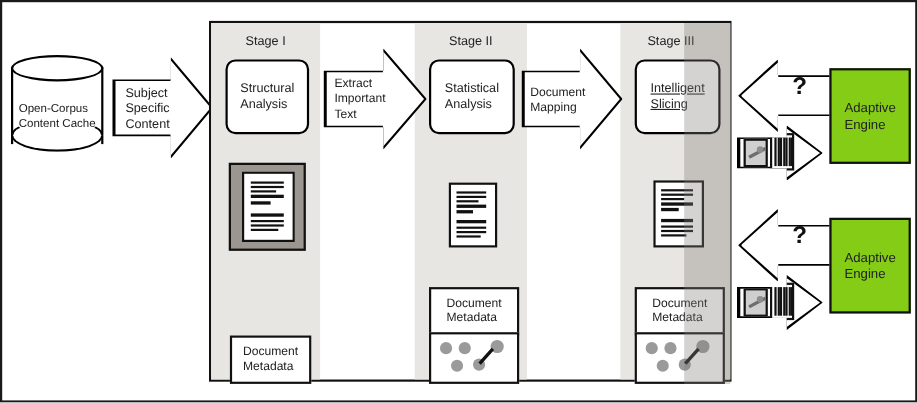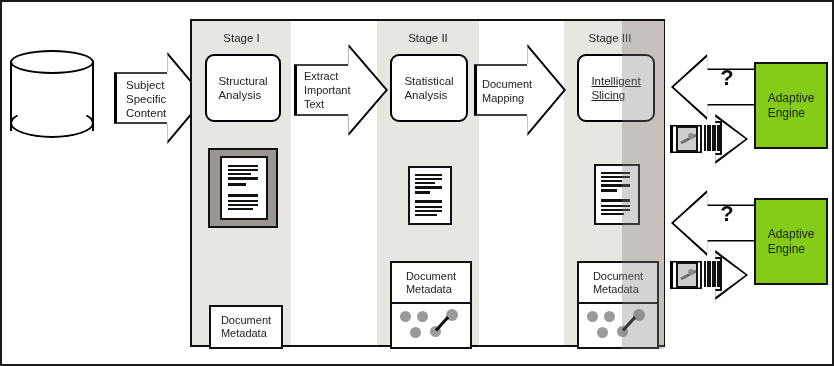--- a/index.html
+++ b/index.html
@@ -63,21 +63,21 @@
     clip-path:polygon(0% 22%, 58% 22%, 58% 0%, 100% 50%, 58% 100%, 58% 78%, 0% 78%);
   }
   .arrow-l, .arrow-l-in{
     clip-path:polygon(100% 22%, 42% 22%, 42% 0%, 0% 50%, 42% 100%, 42% 78%, 100% 78%);
   }
   .barrow .txt{
     position:absolute;z-index:3;
   }
 
   
-  #arrow-subject{left:112px;top:50px;width:92px;height:92px;padding-left:20px;}
+  #arrow-subject{left:100px;top:50px;width:92px;height:92px;padding-left:20px;}
   #arrow-subject .txt{left:12px;top:26px;width:52px;height:42px;font-size:11.5px;line-height:14px;}
 
   
   #arrow-extract{left:292px;top:42px;width:94px;height:92px;}
   #arrow-extract .txt{left:10px;top:22px;width:54px;height:48px;font-size:11px;line-height:14px;}
 
   
   #arrow-mapping{left:472px;top:42px;width:92px;height:92px;}
   #arrow-mapping .txt{left:8px;top:28px;width:56px;height:38px;font-size:11px;line-height:14px;}
 
@@ -192,20 +192,22 @@
 </style>
 </head>
 <body>
 
 <div id="canvas">
 
   <div id="cylinder" class="abs">
     <div id="cyl-body"></div>
     <div id="cyl-bottom"></div>
     <div id="cyl-top"></div>
+    <div id="cyl-text" class="lbl">Open-Corpus
+Content Cache</div>
   </div>
 
   <div id="arrow-subject" class="abs barrow arrow-r">
     <div class="barrow-inner arrow-r-in"></div>
     <div class="txt lbl lbl-left">Subject
 Specific
 Content</div>
   </div>
 
   <div id="pipeline" class="abs">

